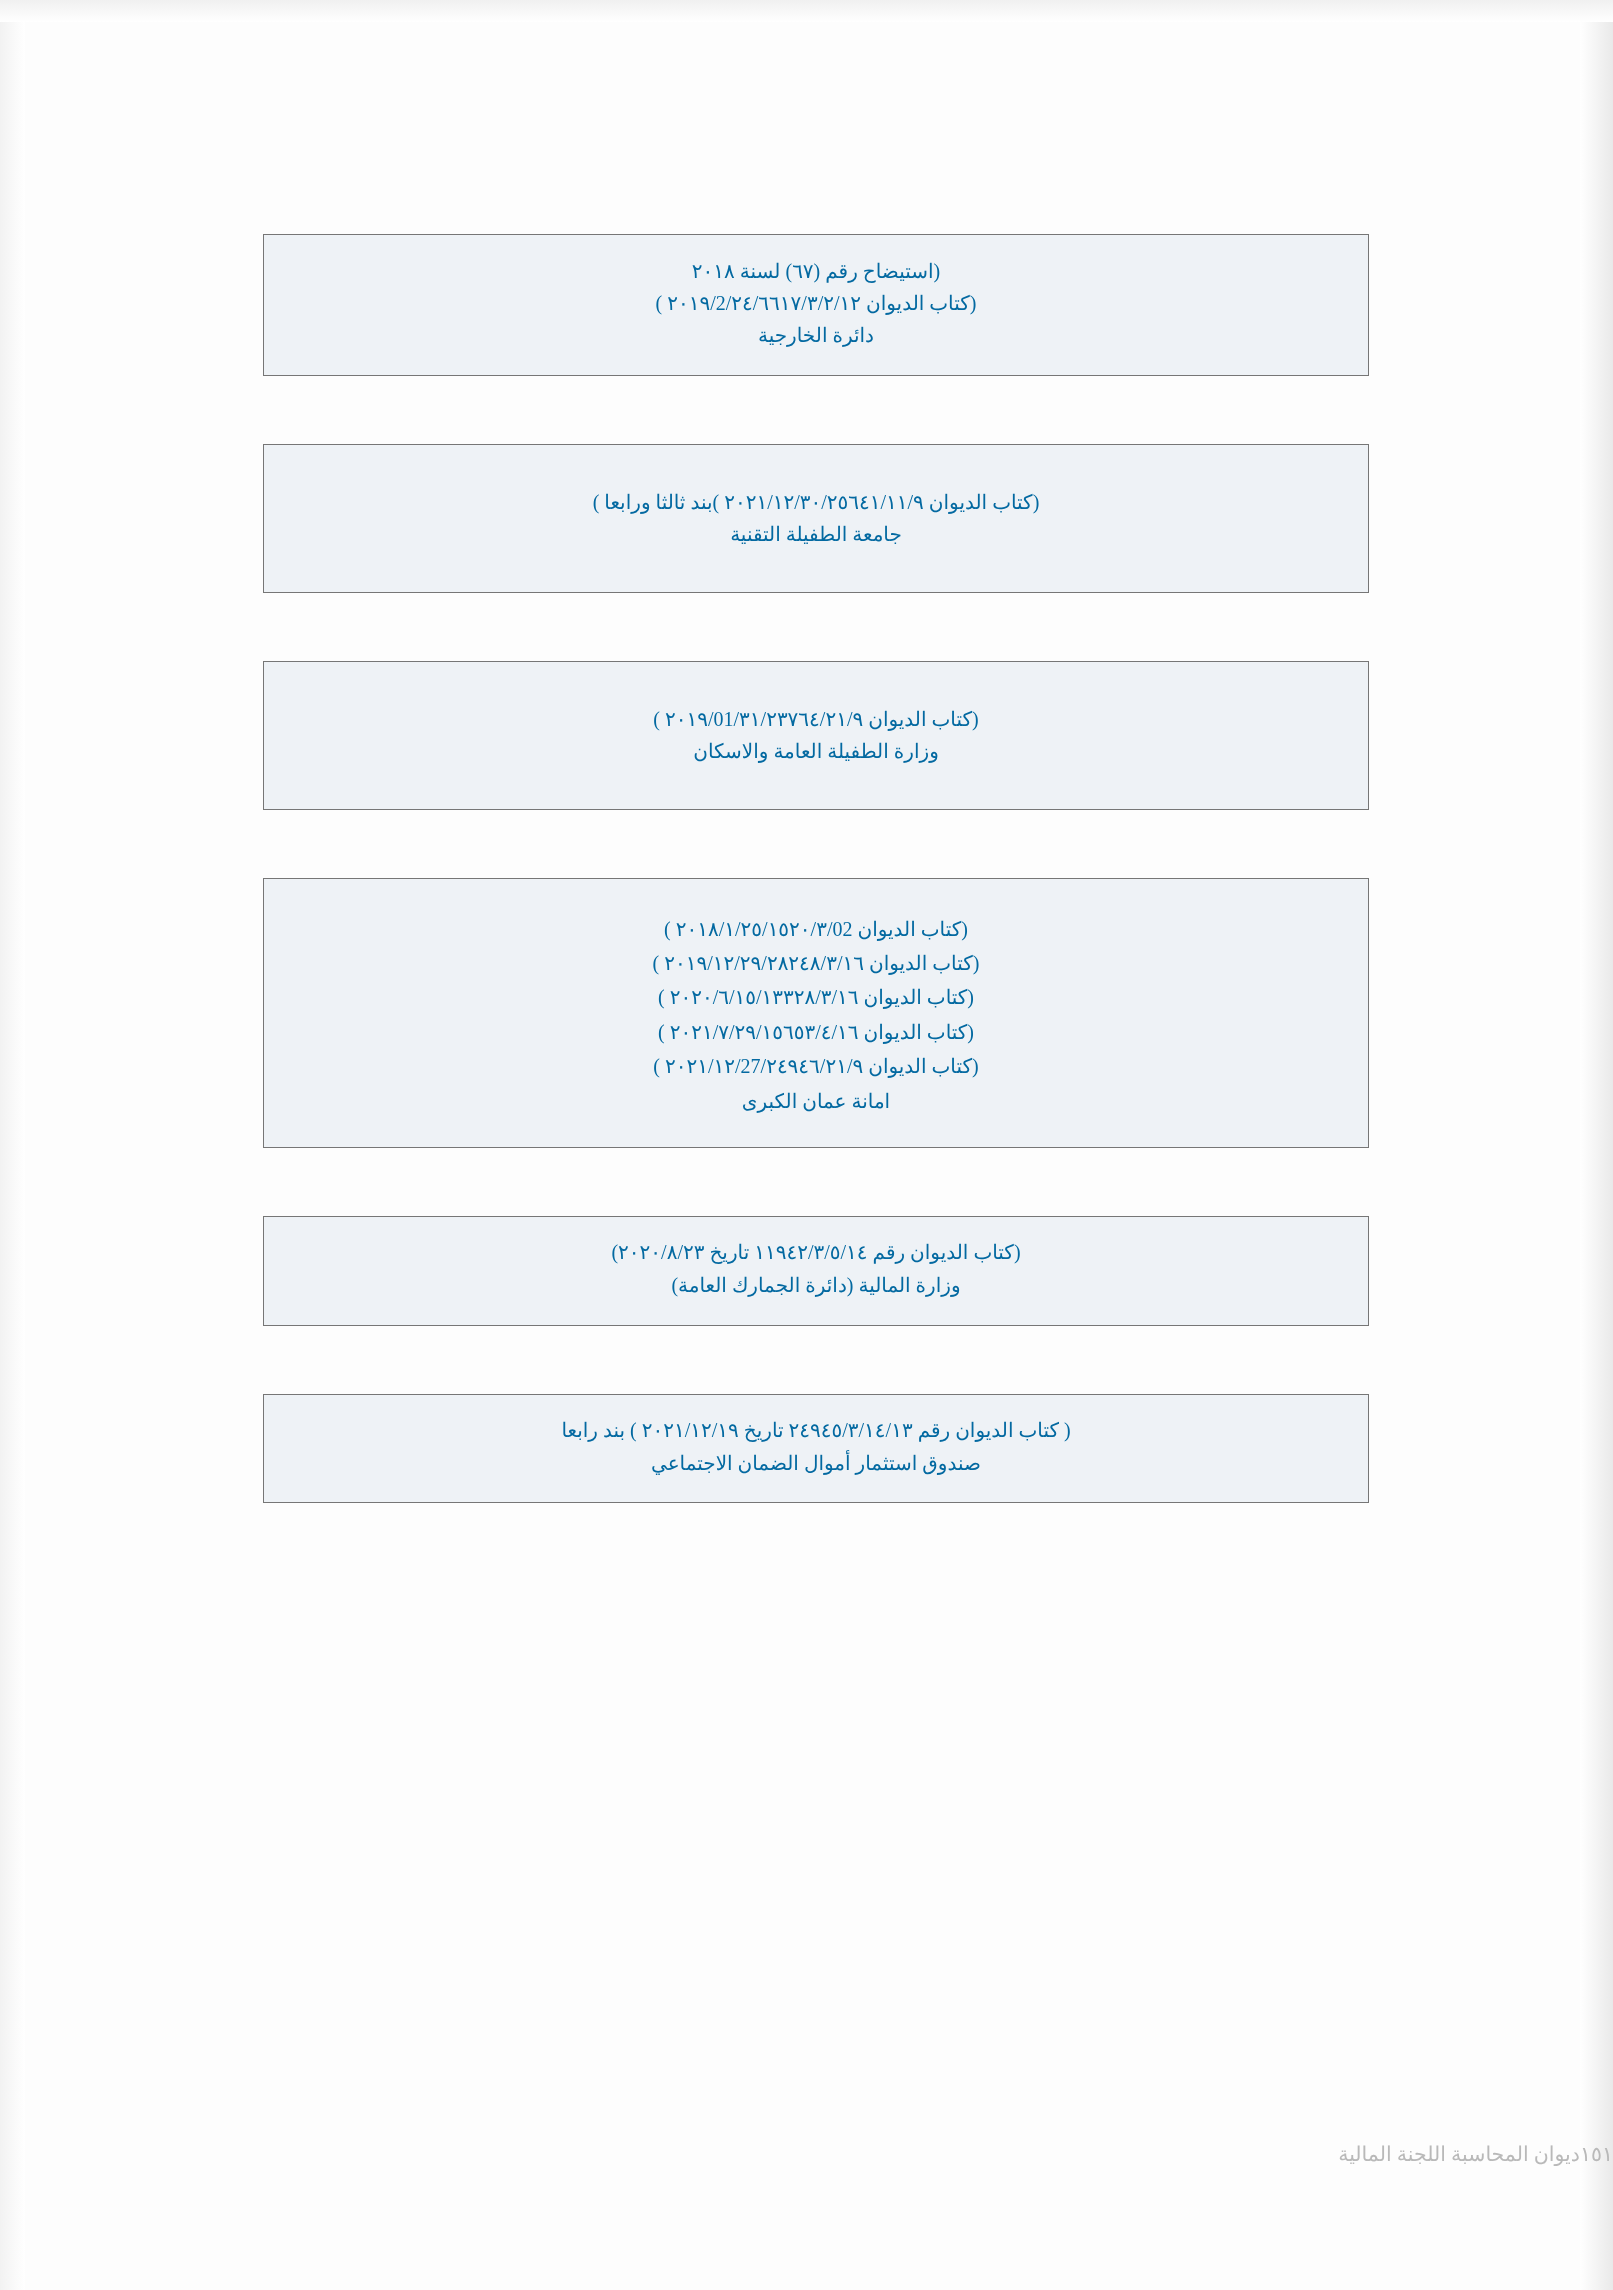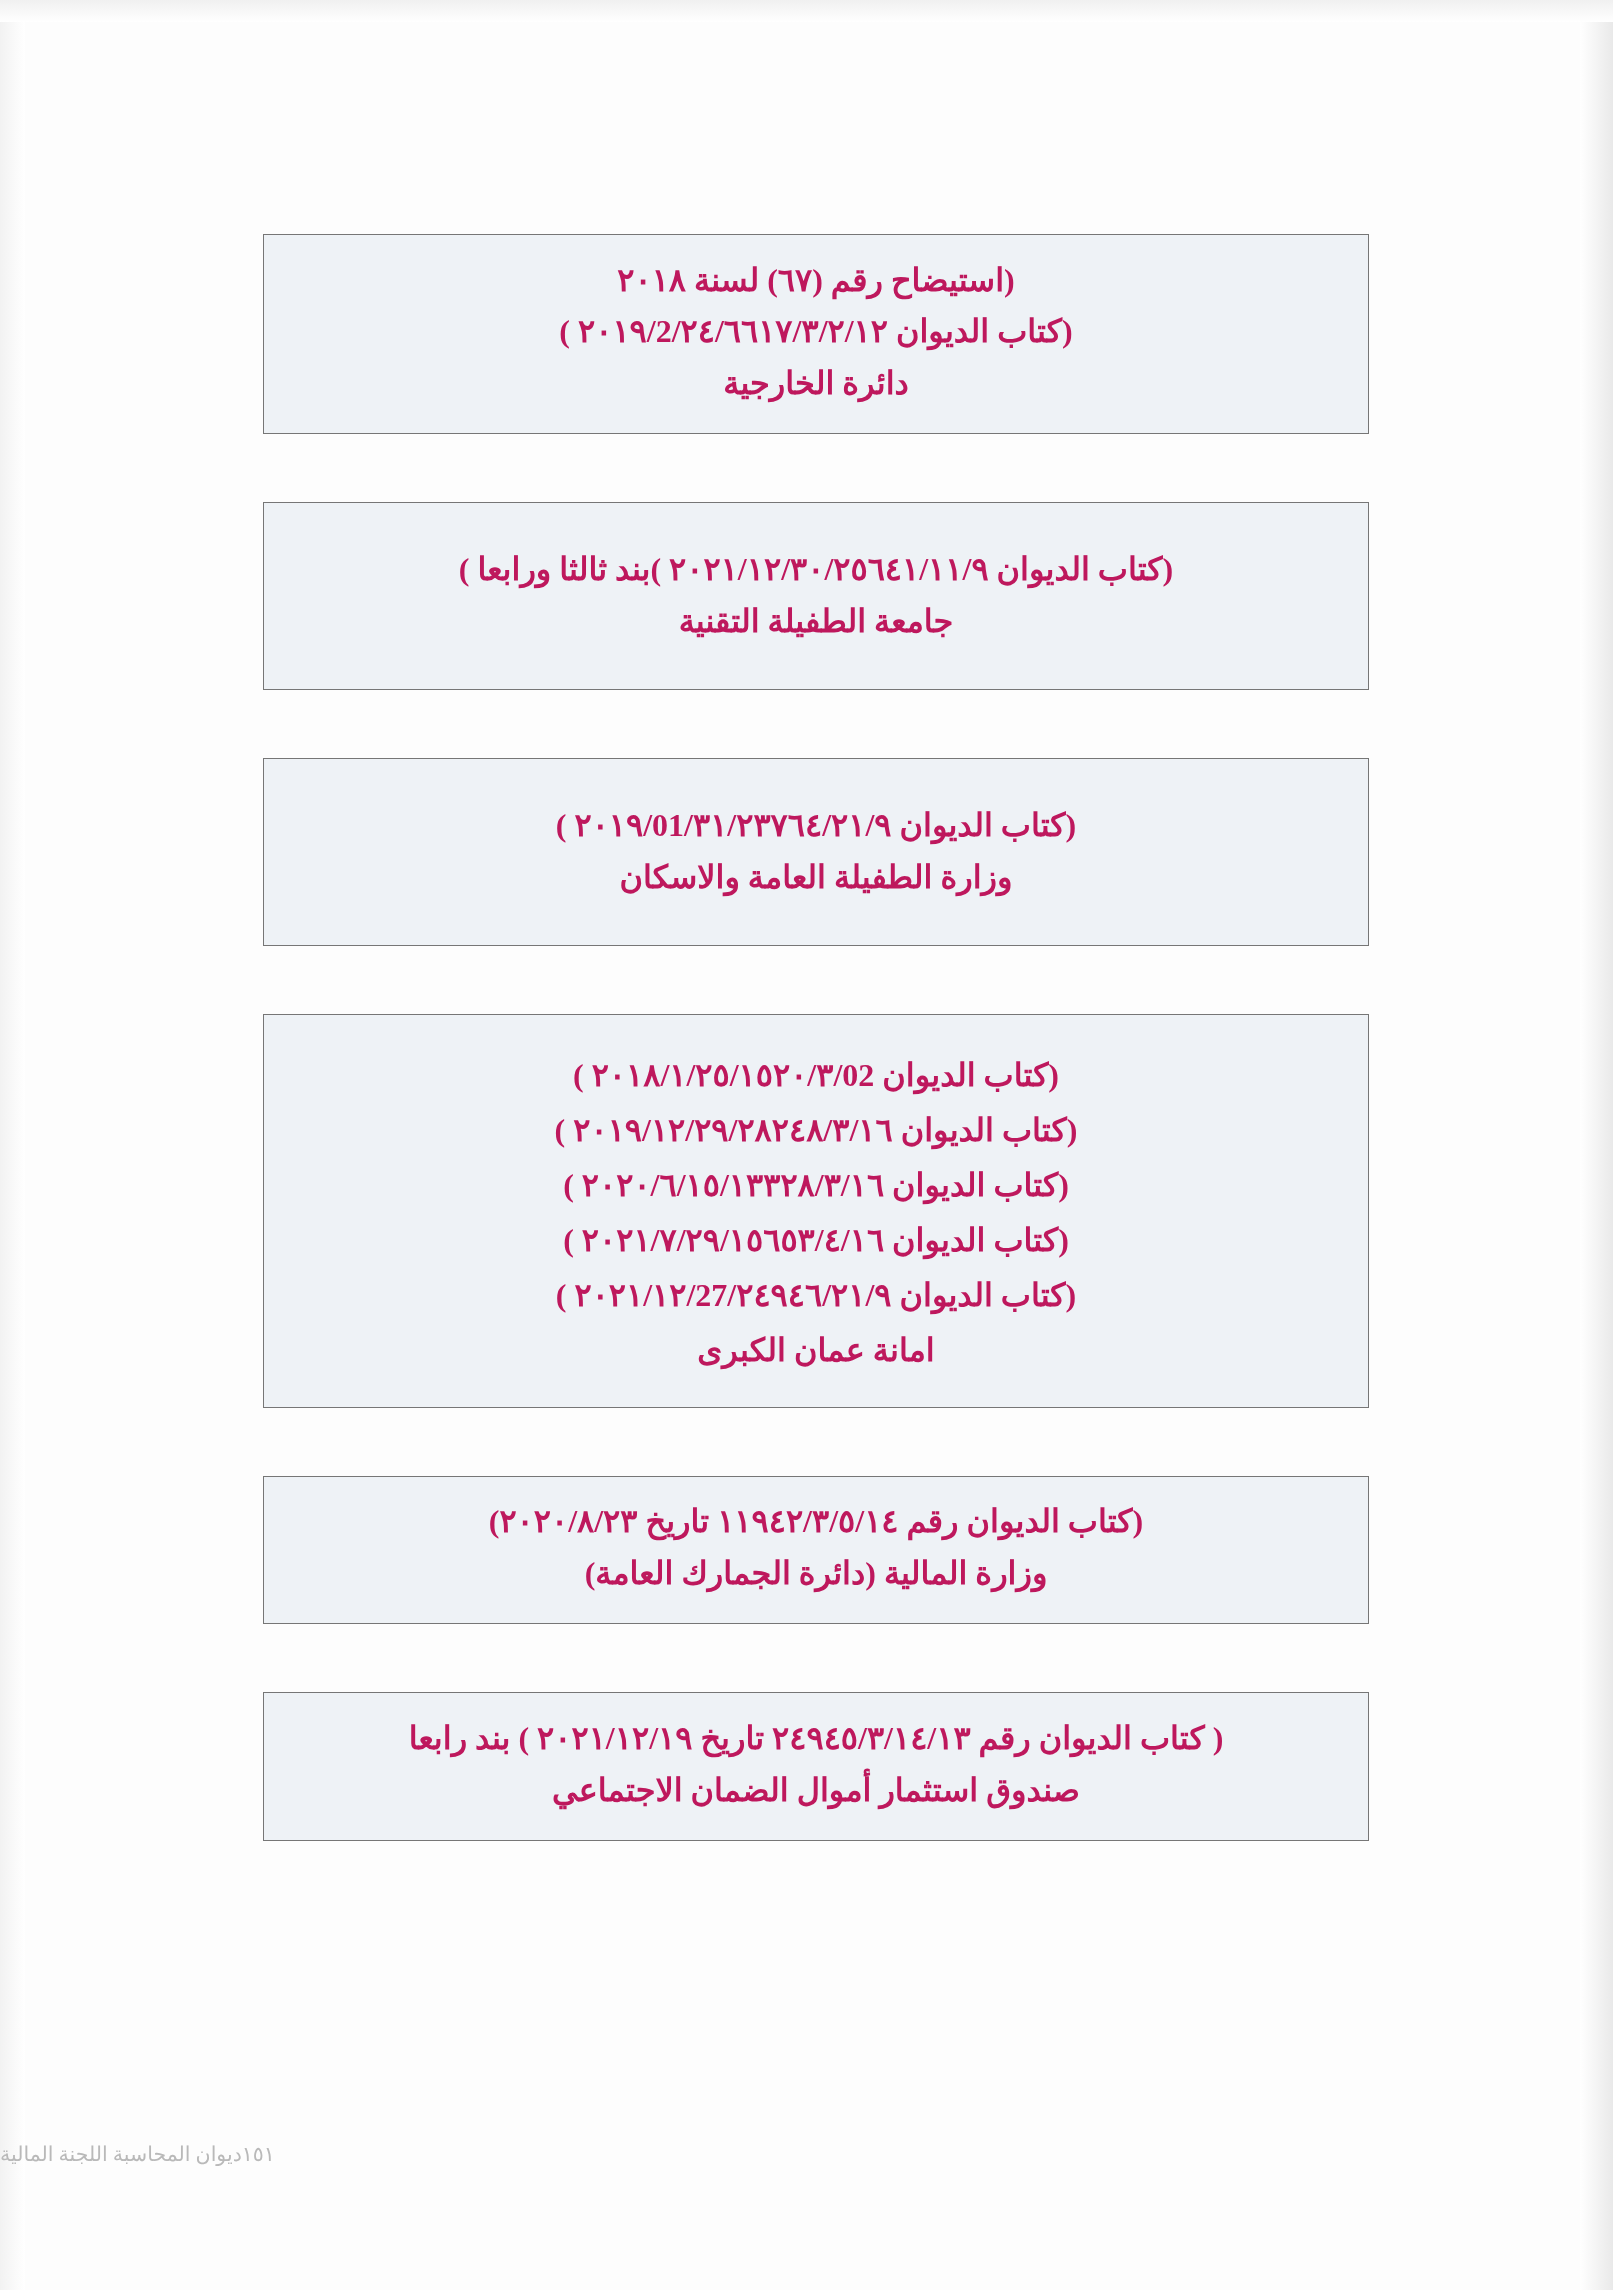--- a/index.html
+++ b/index.html
@@ -49,45 +49,45 @@
   .box {
     background: #eef2f6;
     border: 1px solid #767676;
     box-sizing: border-box;
     padding: 21.5px 25px;
     margin-bottom: 68px;
     text-align: center;
     direction: rtl;
   }
   .box .line {
-    font-size: 32px;
-    font-weight: bold;
+    font-size: 20px;
+    font-weight: normal;
     line-height: 1.62;
-    color: #be185d;
+    color: #0369a1;
     letter-spacing: 0.3px;
     white-space: nowrap;
   }
   .box.pad-lg {
     padding: 41px 25px;
   }
   .box.pad-sm {
     padding: 19.5px 25px 23.4px;
   }
   .box.list {
     padding: 33px 25px 29px;
   }
   .box.list .line {
     line-height: 1.72;
   }
   .footer {
     position: absolute;
     bottom: 125px;
     left: 0;
     right: 0;
-    text-align: left;
+    text-align: right;
     direction: rtl;
     color: #b9b9b9;
     font-size: 20.5px;
     letter-spacing: 2.9px;
     font-family: "Liberation Serif", "DejaVu Serif", serif;
   }
 </style>
 </head>
 <body>
 

